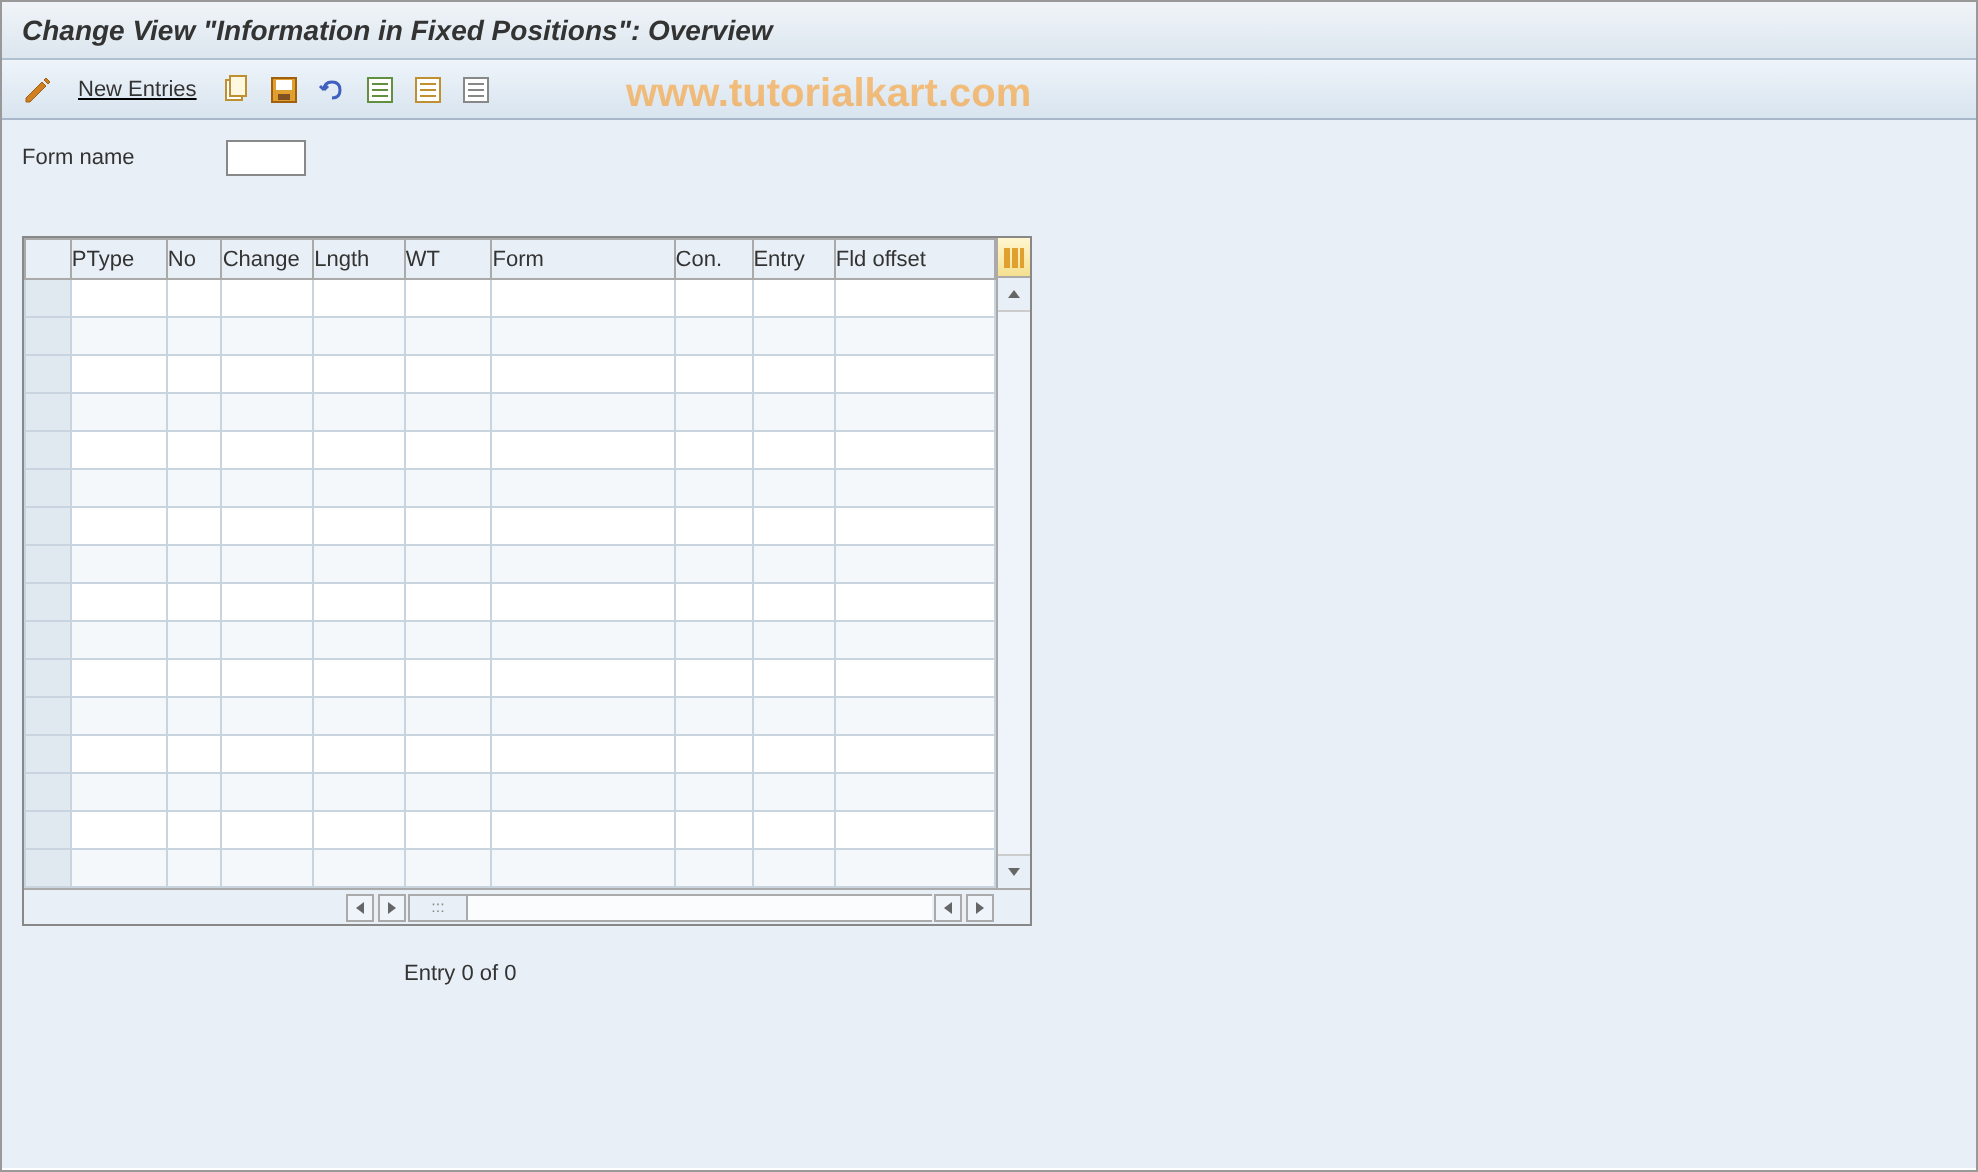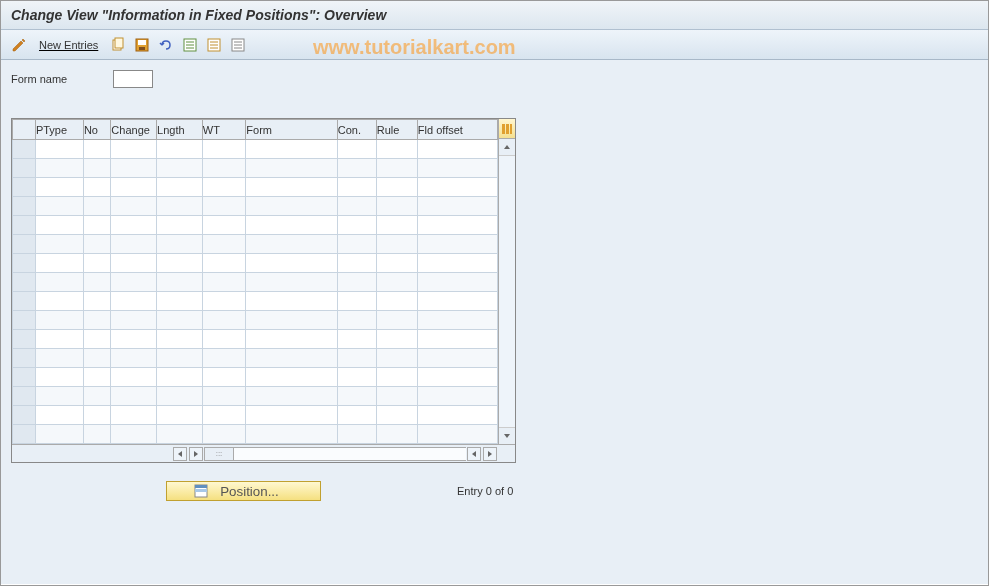--- a/index.html
+++ b/index.html
@@ -303,21 +303,21 @@
           <thead>
             <tr>
               <th class="row-selector-head"></th>
               <th style="width:42px">PType</th>
               <th style="width:24px">No</th>
               <th style="width:40px">Change</th>
               <th style="width:40px">Lngth</th>
               <th style="width:38px">WT</th>
               <th style="width:80px">Form</th>
               <th style="width:34px">Con.</th>
-              <th style="width:36px">Rule</th>
+              <th style="width:36px">Entry</th>
               <th style="width:70px">Fld offset</th>
             </tr>
           </thead>
           <tbody id="table-body">
           <tr>
                 <td class="row-selector"></td>
                 <td></td>
                 <td></td>
                 <td></td>
                 <td></td>
@@ -553,23 +553,15 @@
       <div class="hscroll-btn">
         <svg width="6" height="8" viewBox="0 0 6 8">
             <path d="M5 4 L1 1 L1 7 Z" fill="#666"></path>
           </svg>
       </div>
       <div style="width:17px"></div>
     </div>
   </div>
 
   <div class="footer-row">
-    <button class="position-btn">
-      <svg class="pos-icon" viewBox="0 0 14 14">
-          <rect x="1" y="1" width="12" height="12" fill="#fff" stroke="#888"></rect>
-          <rect x="1" y="5" width="12" height="3" fill="#a8c8e8"></rect>
-          <rect x="1" y="1" width="12" height="3" fill="#6090c0"></rect>
-        </svg>
-      <span>Position...</span>
-    </button>
     <span class="entry-status">Entry 0 of 0</span>
   </div>
 </div>
 
 </body></html>

